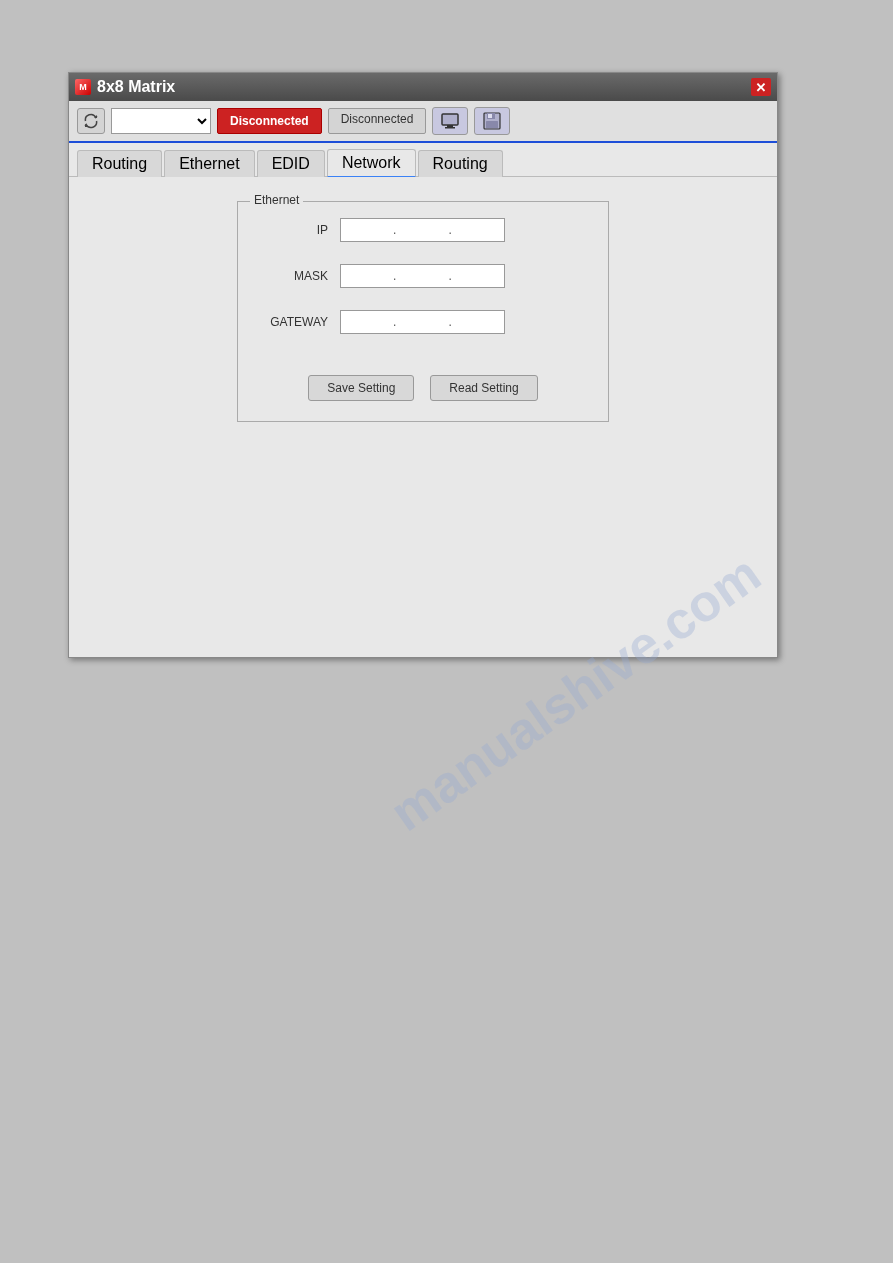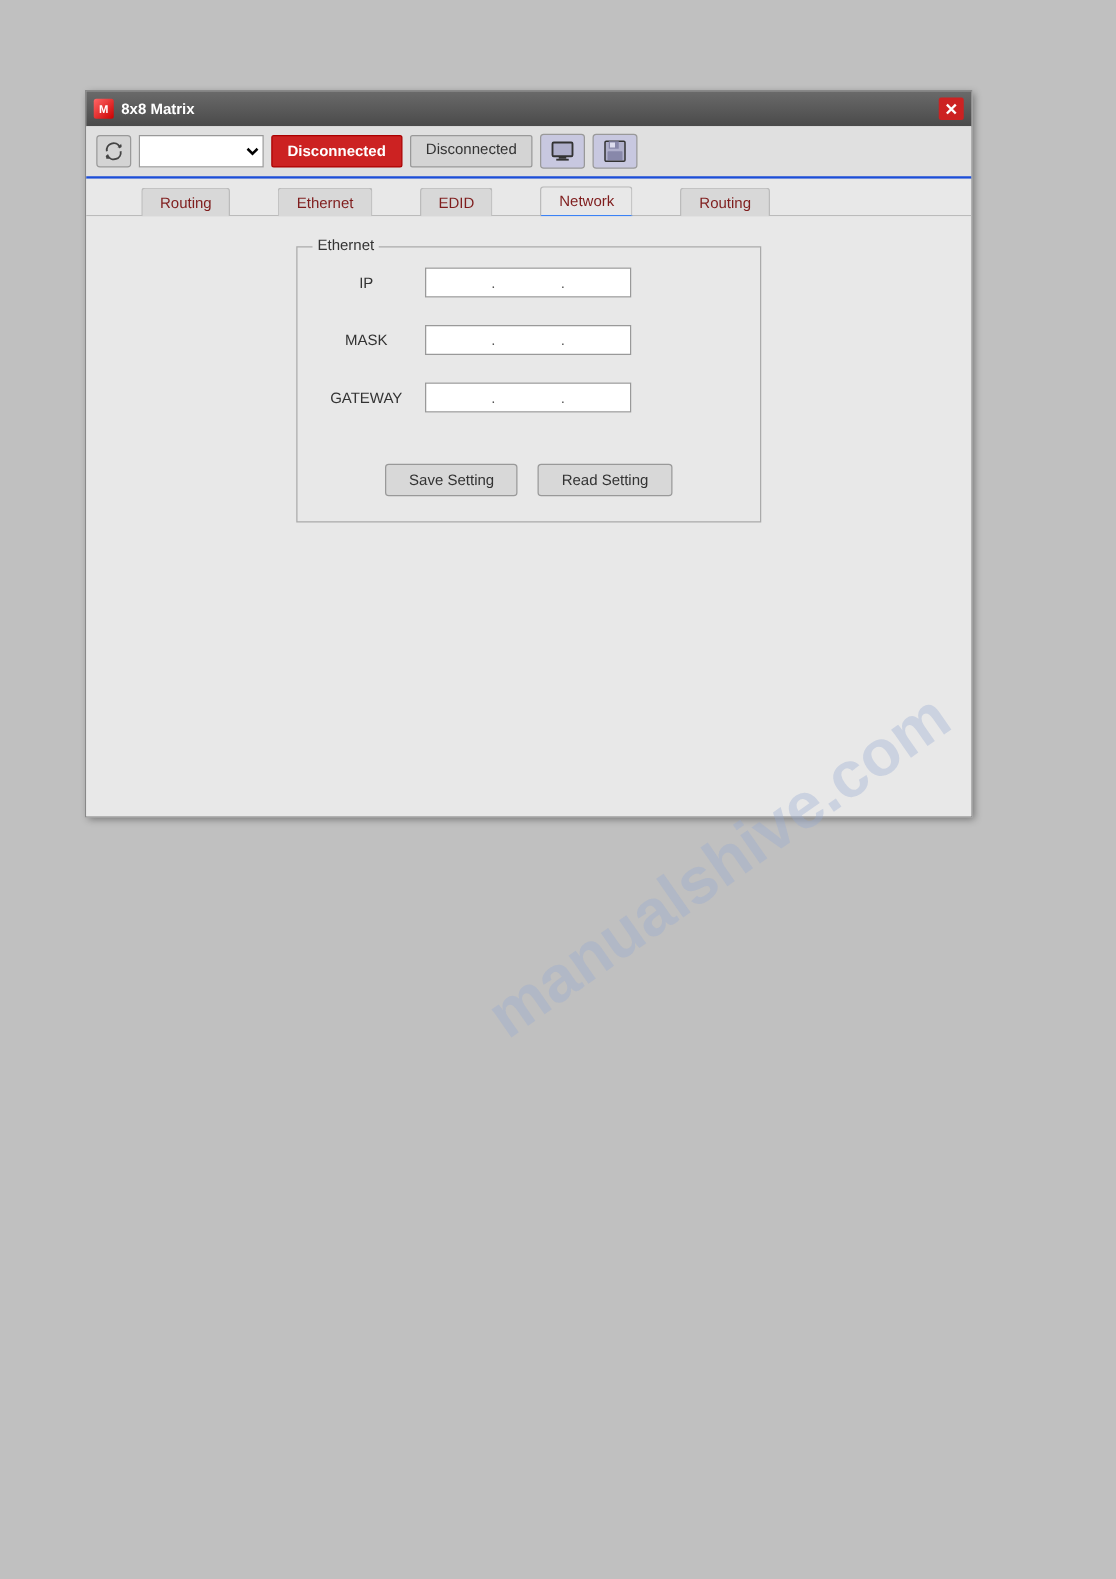--- a/index.html
+++ b/index.html
@@ -52,21 +52,21 @@
       border-radius: 2px;
       display: flex;
       align-items: center;
       justify-content: center;
       font-size: 9px;
       color: white;
       font-weight: bold;
     }
     .titlebar-title {
       color: white;
-      font-size: 12px;
+      font-size: 16px;
       font-weight: 600;
     }
     .titlebar-close {
       width: 20px;
       height: 18px;
       background: #cc2222;
       border: none;
       cursor: pointer;
       display: flex;
       align-items: center;
@@ -153,26 +153,25 @@
       align-items: flex-end;
       gap: 2px;
       border-bottom: 1px solid #bbb;
     }
     .tab {
       padding: 4px 14px;
       border: 1px solid #bbb;
       border-bottom: none;
       background: #d8d8d8;
       cursor: pointer;
-      font-size: 12px;
-      color: #7f1d1d;
+      font-size: 16px;
+      color: #000000;
       border-radius: 3px 3px 0 0;
       margin-bottom: -1px;
       position: relative;
-      margin-left: 36px;
     }
     .tab.active {
       background: #e8e8e8;
       border-bottom: 1px solid #3b82f6;
       z-index: 1;
       font-weight: normal;
     }
 
     
     .content-area {
@@ -204,21 +203,21 @@
     .form-row {
       display: flex;
       align-items: center;
       margin-bottom: 22px;
       gap: 12px;
     }
     .form-label {
       width: 70px;
       font-size: 12px;
       color: #333;
-      text-align: center;
+      text-align: right;
     }
     .ip-dots {
       display: flex;
       align-items: center;
       justify-content: space-evenly;
       width: 165px;
       height: 24px;
       border: 1px solid #999;
       background: white;
       font-size: 12px;

